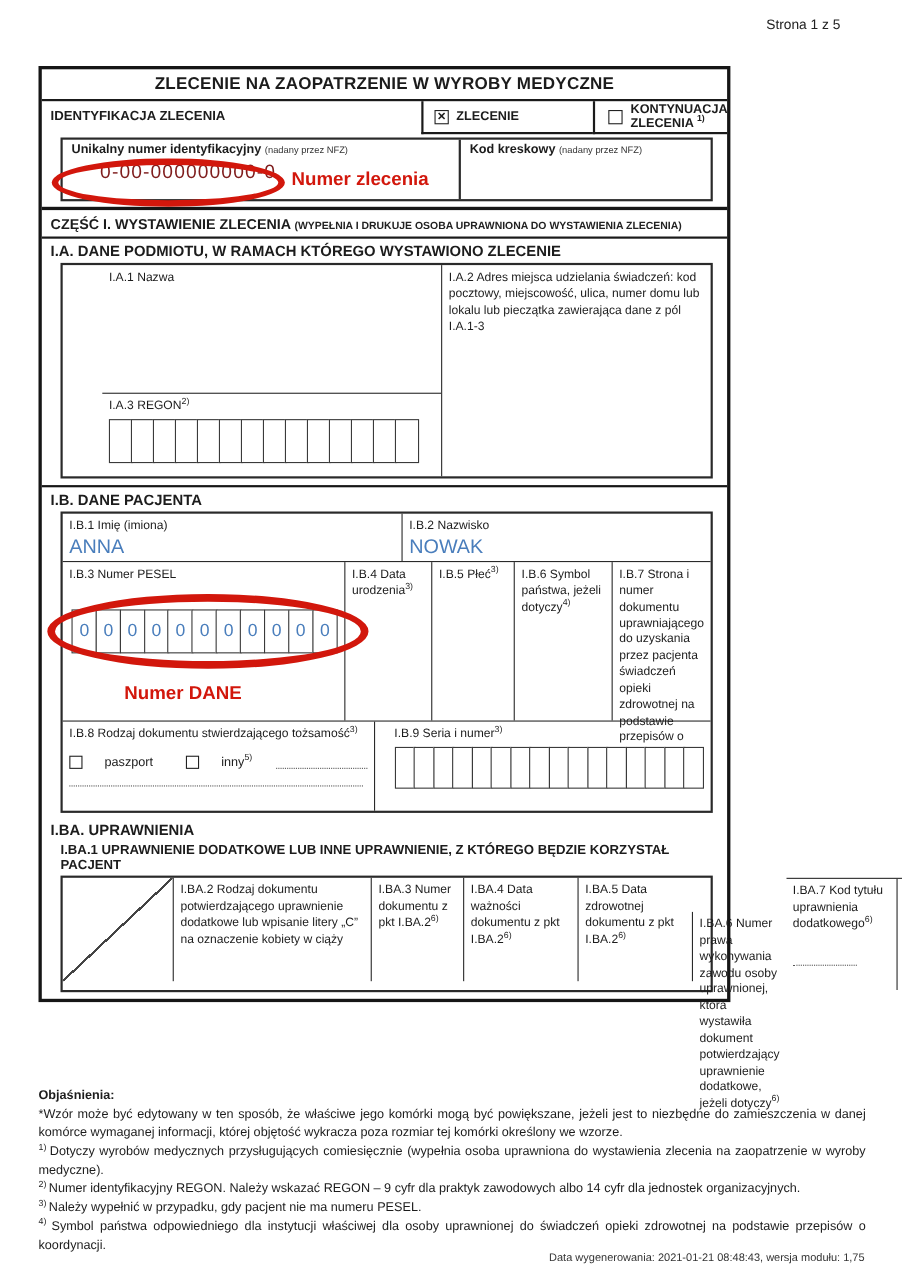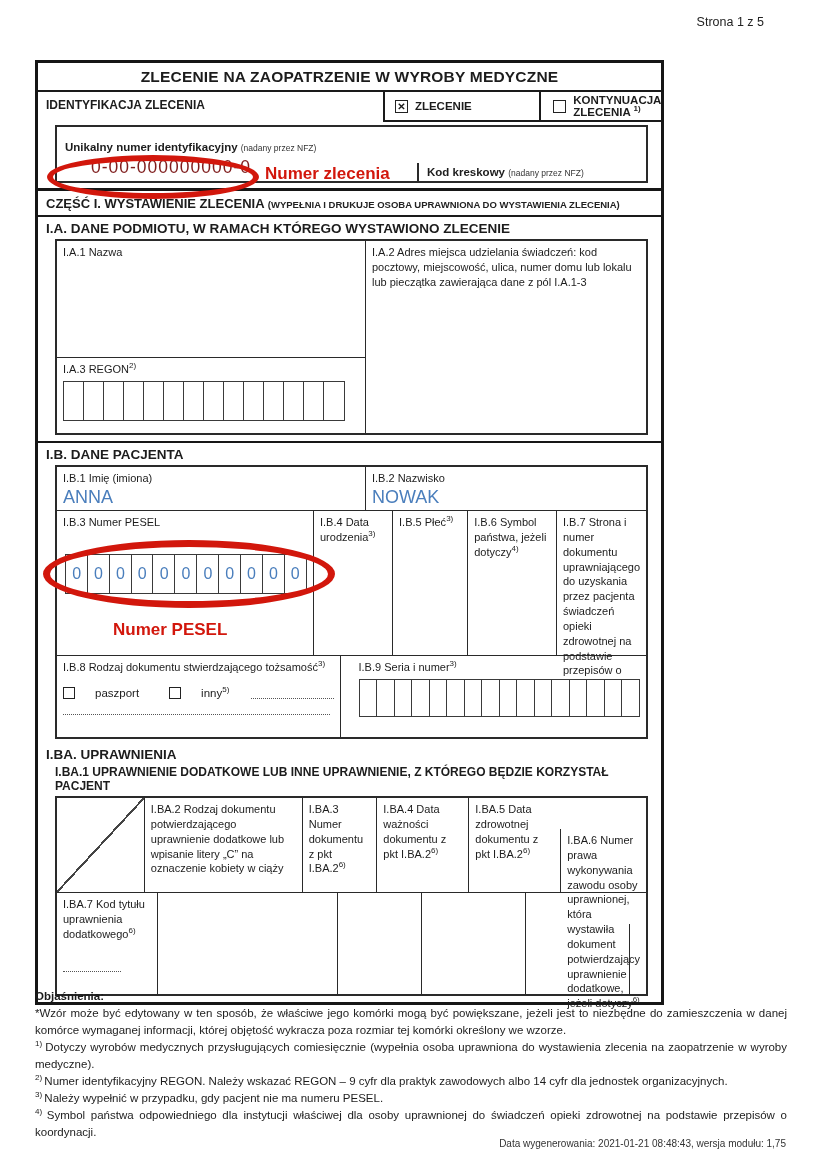--- a/index.html
+++ b/index.html
@@ -17,21 +17,21 @@
   
   .id-row { display:flex; height:30px; }
   .id-row .c1 { width:358px; padding:6px 0 0 8px; font-weight:bold; font-size:12px; }
   .id-row .c2 { width:162px; border-left:2px solid #1a1a1a; border-bottom:2px solid #1a1a1a; display:flex; align-items:center; gap:7px; padding-left:10px; font-weight:bold; font-size:11.5px; }
   .id-row .c3 { flex:1; border-left:2px solid #1a1a1a; border-bottom:2px solid #1a1a1a; display:flex; align-items:center; gap:7px; padding-left:12px; font-weight:bold; font-size:11.5px; }
 
   .cb { width:13px; height:13px; border:1.6px solid #222; display:inline-flex; align-items:center; justify-content:center; font-size:10px; font-weight:bold; flex:0 0 auto; background:#fff; }
 
   
   .uniq-area { position:relative; padding:3px 13px 6px 17px; height:66px; }
-  .uniq-box { border:2px solid #2a2a2a; height:58px; display:flex;align-items:flex-end; }
+  .uniq-box { border:2px solid #2a2a2a; height:58px; display:flex; }
   .uniq-left { width:360px; padding:3px 8px; position:relative; }
   .uniq-right { flex:1; border-left:2px solid #2a2a2a; padding:3px 8px; }
   .fld-label { font-size:11.5px; font-weight:bold; }
   .fld-note { font-size:8.5px; font-weight:normal; color:#333; }
   .uniq-value { margin:4px 0 0 26px; font-size:17.5px; color:#7f1d1d; letter-spacing:1px; }
 
   .red-ellipse { position:absolute; border:6px solid #d2170c; border-radius:50%; pointer-events:none; }
   .ellipse-order { left:-10px; top:17px; width:212px; height:44px; }
   .red-note { position:absolute; color:#d2170c; font-weight:bold; font-size:17px; white-space:nowrap; }
   .note-order { left:208px; top:26px; }
@@ -41,21 +41,21 @@
   .czesc-row .note { font-size:9.5px; font-weight:bold; color:#222; }
 
   .sec-heading { font-size:13.5px; font-weight:bold; padding:4px 0 3px 8px; }
   .sub-heading { font-size:12px; font-weight:bold; padding:0 0 3px 17px; }
 
   .inner-box { margin:0 13px 6px 17px; border:2px solid #2a2a2a; }
   .lbl { font-size:11px; line-height:1.35; }
   .cell { padding:4px 6px; }
 
   
-  .ia-box { display:flex; height:196px; }
+  .ia-box { display:flex; height:196px;padding-left:36px; }
   .ia-left { width:308px; display:flex; flex-direction:column; }
   .ia1 { flex:1; }
   .ia3 { border-top:1.6px solid #2a2a2a; height:76px; }
   .ia-right { flex:1; border-left:1.6px solid #2a2a2a; }
 
   .grid { display:flex; margin-top:4px; }
   .grid .gcell { border:1.5px solid #3a3a3a; background:#fff; }
   .grid .gcell + .gcell { margin-left:-1.5px; }
   .regon-grid .gcell { width:21.5px; height:40px; }
   .seria-grid .gcell { width:19px; height:38px; }
@@ -78,21 +78,21 @@
   .ib-row3 { display:flex; height:82px; border-top:1.6px solid #2a2a2a; }
   .ib8 { width:408px; }
   .ib9 { flex:1; border-left:1.6px solid #2a2a2a; padding-left:18px; }
   .cb-line { display:flex; align-items:flex-end; gap:20px; margin-top:12px; font-size:11.5px; }
   .cb-line .cb { width:12px; height:12px; }
   .dotted-fill { flex:1; border-bottom:1.6px dotted #555; height:12px; margin-left:2px; }
   .dotted-full { border-bottom:1.6px dotted #555; height:16px; margin-right:4px; }
   .dotted-short { border-bottom:1.6px dotted #555; width:58px; height:14px; margin-top:16px; }
 
   
-  .iba-table { display:flex; flex-direction:column; }
+  .iba-table { display:flex; flex-direction:row; }
   .iba-hrow { display:flex; height:94px; }
   .iba-brow { display:flex; height:102px; border-top:1.6px solid #2a2a2a; }
   .iba-hrow > div + div, .iba-brow > div + div { border-left:1.6px solid #2a2a2a; }
   .tc1 { width:100px; } .tc2 { width:180px; } .tc3 { width:84px; } .tc4 { width:104px; } .tc5 { width:104px; } .tc6 { flex:1;margin-top:31px; }
   .diag { background:linear-gradient(to bottom right, transparent calc(50% - 1px), #444 calc(50% - 1px), #444 calc(50% + 1px), transparent calc(50% + 1px)); }
 
   sup { font-size:8px; line-height:0; }
 
   
   .footnotes { position:absolute; left:35px; top:988px; width:752px; font-size:11.5px; line-height:1.48; }
@@ -199,21 +199,21 @@
               <div class="gcell">0</div>
               <div class="gcell">0</div>
               <div class="gcell">0</div>
               <div class="gcell">0</div>
               <div class="gcell">0</div>
               <div class="gcell">0</div>
               <div class="gcell">0</div>
               <div class="gcell">0</div>
             </div>
           <div class="red-ellipse ellipse-pesel"></div>
-          <div class="red-note note-pesel">Numer PESEL</div>
+          <div class="red-note note-pesel">Numer DANE</div>
         </div>
       </div>
       <div class="ib4 cell">
         <div class="lbl"><span>I.B.4 Data urodzenia</span><sup>3)</sup></div>
       </div>
       <div class="ib5 cell">
         <div class="lbl"><span>I.B.5 Płeć</span><sup>3)</sup></div>
       </div>
       <div class="ib6 cell">
         <div class="lbl"><span>I.B.6 Symbol państwa, jeżeli dotyczy</span><sup>4)</sup></div>

